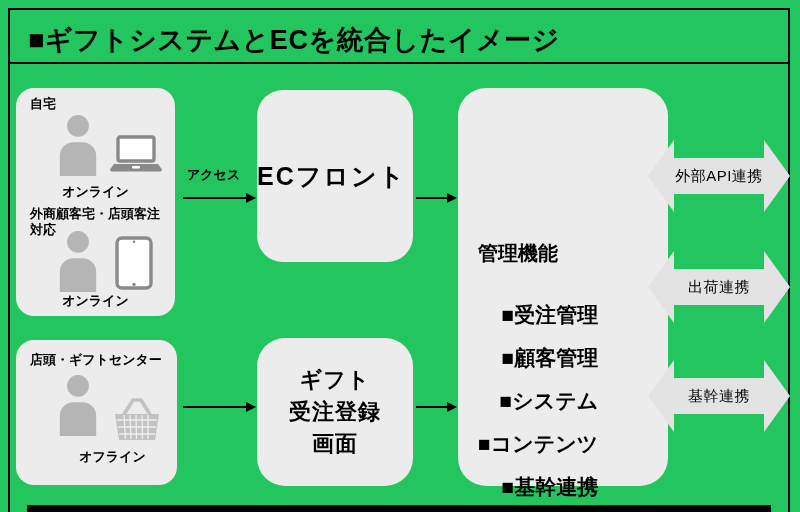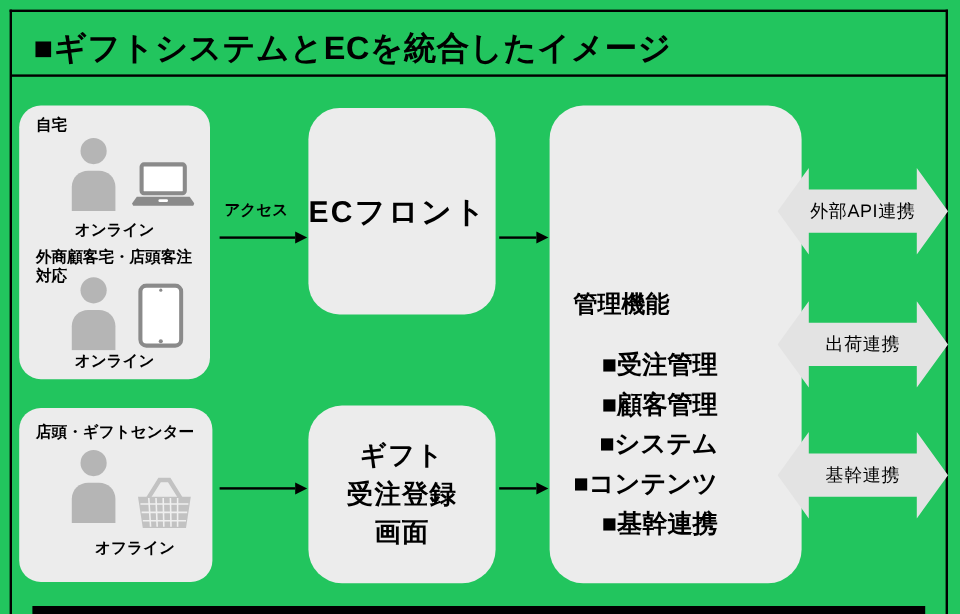--- a/index.html
+++ b/index.html
@@ -32,21 +32,21 @@
   .status-label { position:absolute; font-size:13px; font-weight:bold; left:0; width:100%;
                   text-align:center; }
   .icon { position:absolute; }
 
   .ec-text   { font-size:25px; font-weight:bold; letter-spacing:2px; }
   .gift-text { font-size:22px; font-weight:bold; line-height:1.45; text-align:center;
                white-space:pre-line; letter-spacing:1px; }
 
   .admin-title { position:absolute; left:20px; top:152px; font-size:20px; font-weight:bold; }
   .admin-list  { position:absolute; left:20px; top:200px; }
-  .admin-item  { font-size:21px; font-weight:bold; line-height:33px; white-space:nowrap; }
+  .admin-item  { font-size:21px; font-weight:bold; line-height:33px; white-space:nowrap;margin-top:10px; }
 
   .harrow { position:absolute; height:2px; background:#000; }
   .harrow::after {
     content:""; position:absolute; right:-10px; top:-4px;
     border-left:10px solid #000; border-top:5px solid transparent; border-bottom:5px solid transparent;
   }
   .access-label { position:absolute; left:187px; top:166px; font-size:13px; font-weight:bold; }
 
   .integration { position:absolute; left:648px; width:142px; height:76px; }
   .integration svg { position:absolute; left:0; top:0; }

